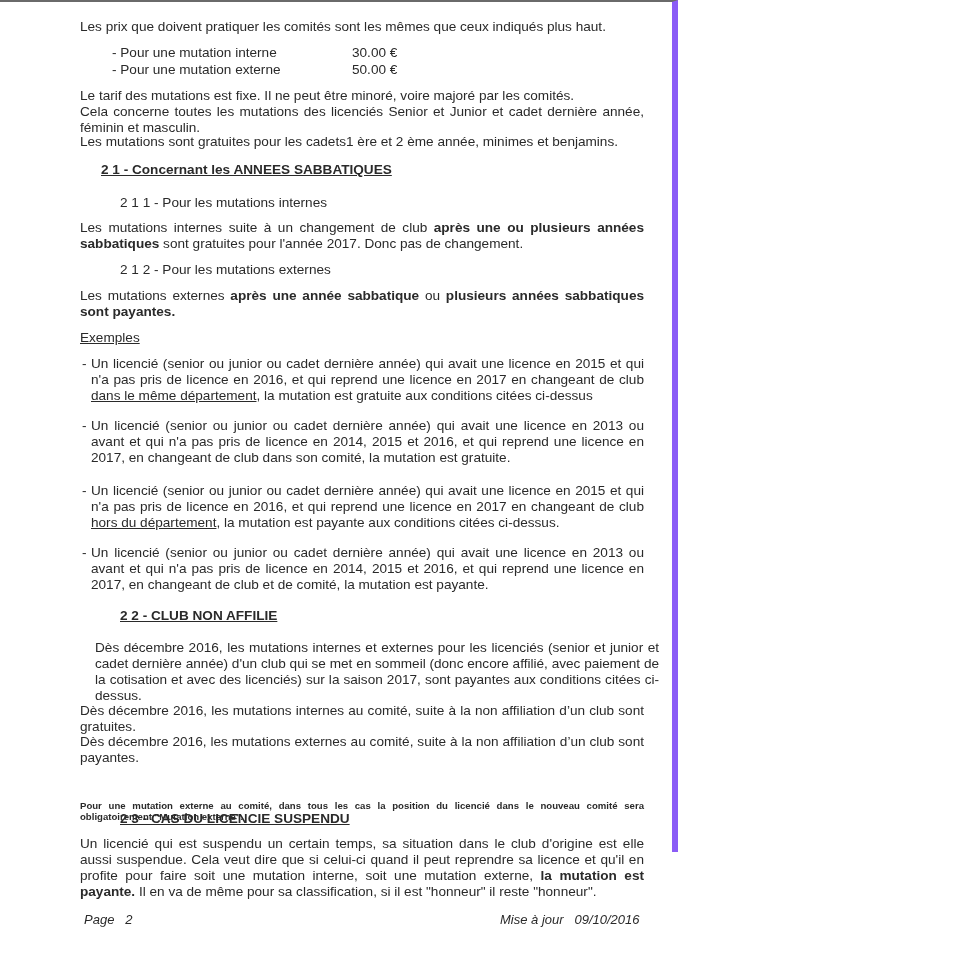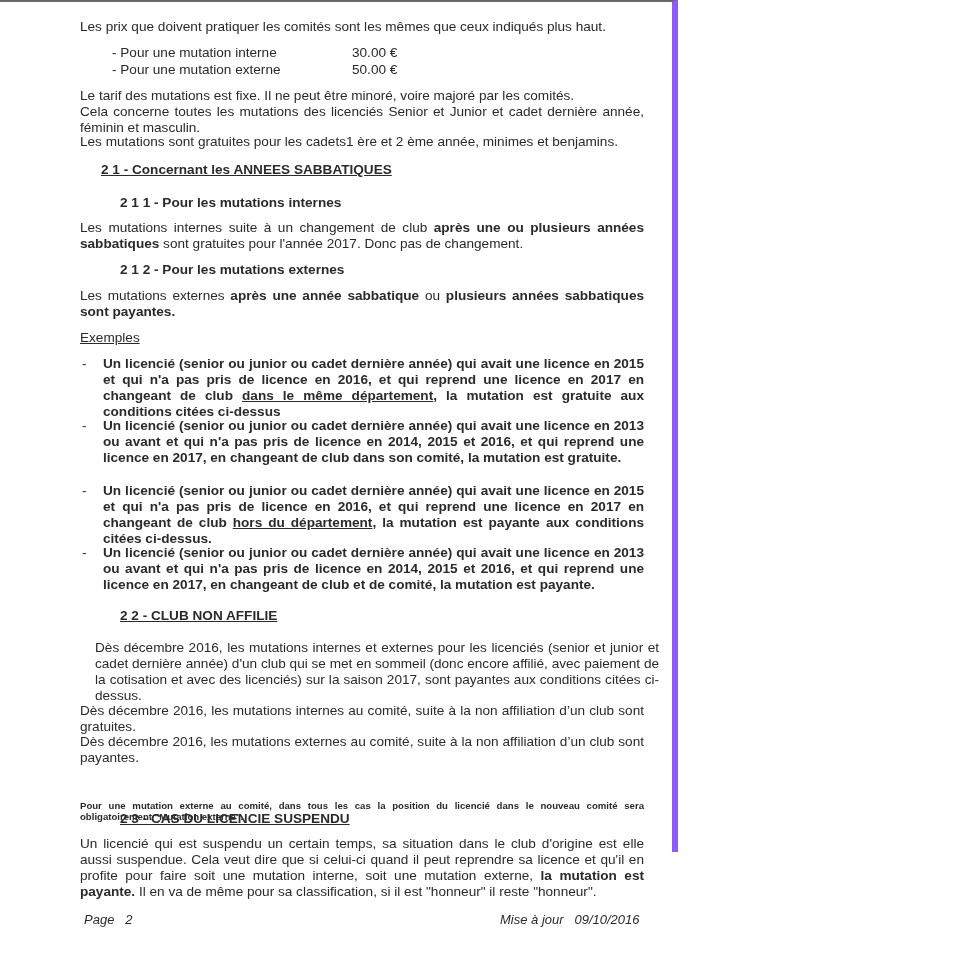--- a/index.html
+++ b/index.html
@@ -10,26 +10,26 @@
   .page {
     position: absolute; left: 0; top: 0; width: 678px; height: 852px; background: #ffffff;
     border-right: 6px solid #8b5cf6; border-top: 2px solid #6a6a6a; box-sizing: border-box;
   }
   .content { position: absolute; left: 80px; top: 0; width: 564px; font-size: 13.6px; line-height: 16px; }
   .p { margin: 0; text-align: justify; }
   .abs { position: absolute; left: 0; width: 564px; }
   .price-row { position: absolute; left: 0; white-space: nowrap; margin-left: 32px; }
   .price-label { display: inline-block; width: 240px; }
   .h2 { font-weight: bold; text-decoration: underline; position: absolute; }
-  .h3 { font-weight: bold; position: absolute; }
+  .h3 { font-weight: normal; position: absolute; }
   b { font-weight: bold; }
   u { text-decoration: underline; }
   .bullet { position: absolute; left: 0; width: 564px; }
   .bullet .dash { position: absolute; left: 2px; top: 0; }
-  .bullet .btext { margin-left: 23px; text-align: justify; font-weight: bold; }
+  .bullet .btext { margin-left: 11px; text-align: justify; }
   .note { font-size: 9.6px; line-height: 11px; font-weight: bold; text-align: justify; margin-top: 24px; }
   .footer { position: absolute; top: 910px; font-size: 13px; font-style: italic; }
 </style>
 </head>
 <body>
 
 <div class="page">
   <div class="content">
 
     <p class="p abs" style="top:17px;">Les prix que doivent pratiquer les comités sont les mêmes que ceux indiqués plus haut.</p>

